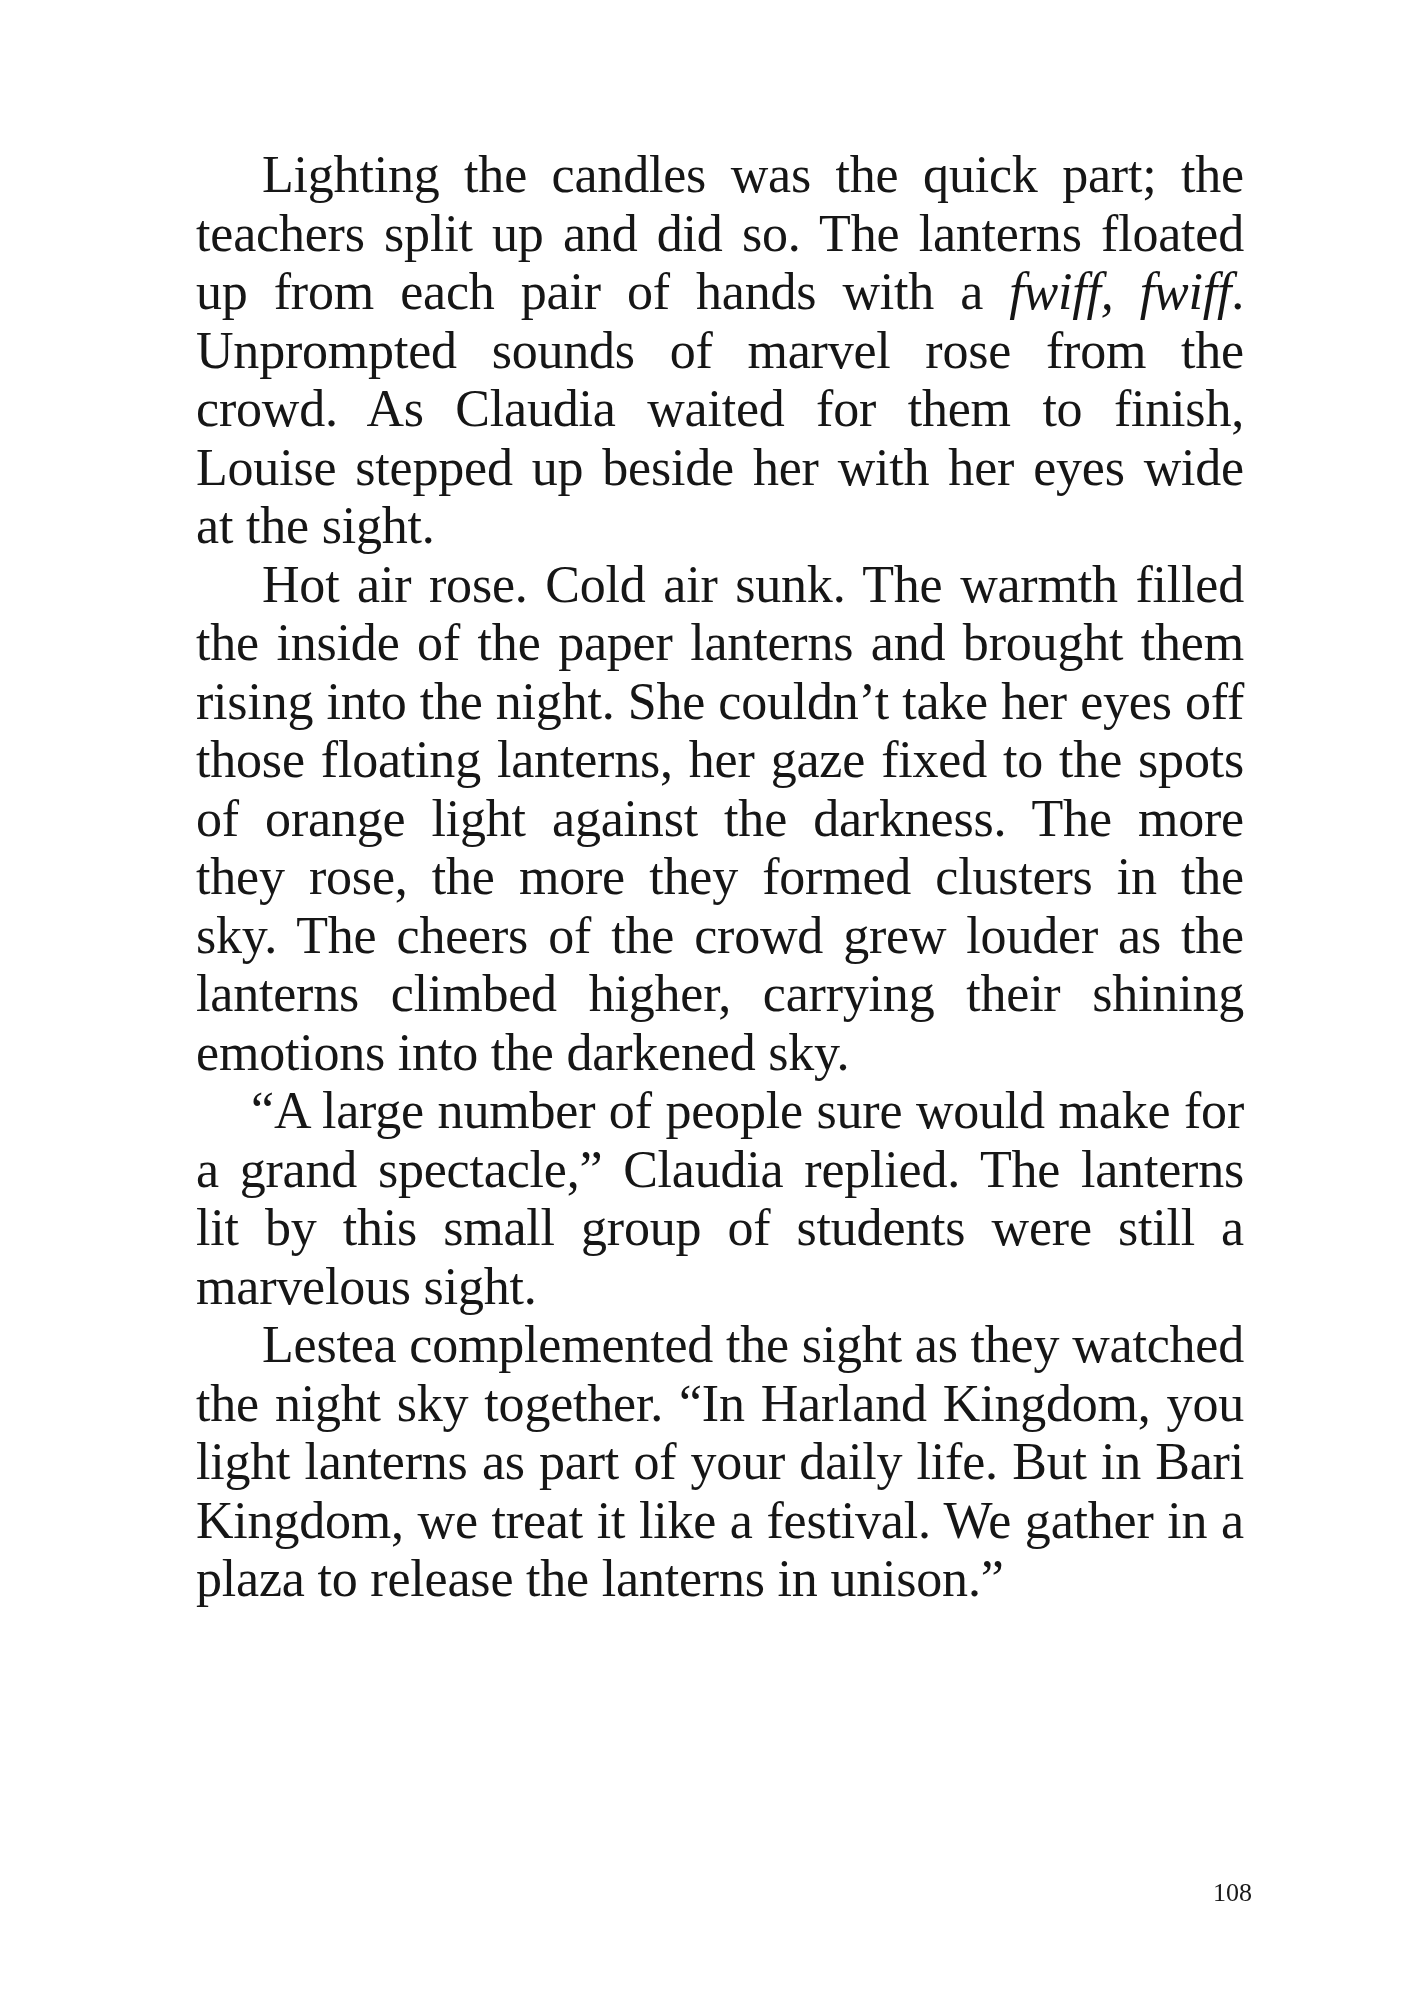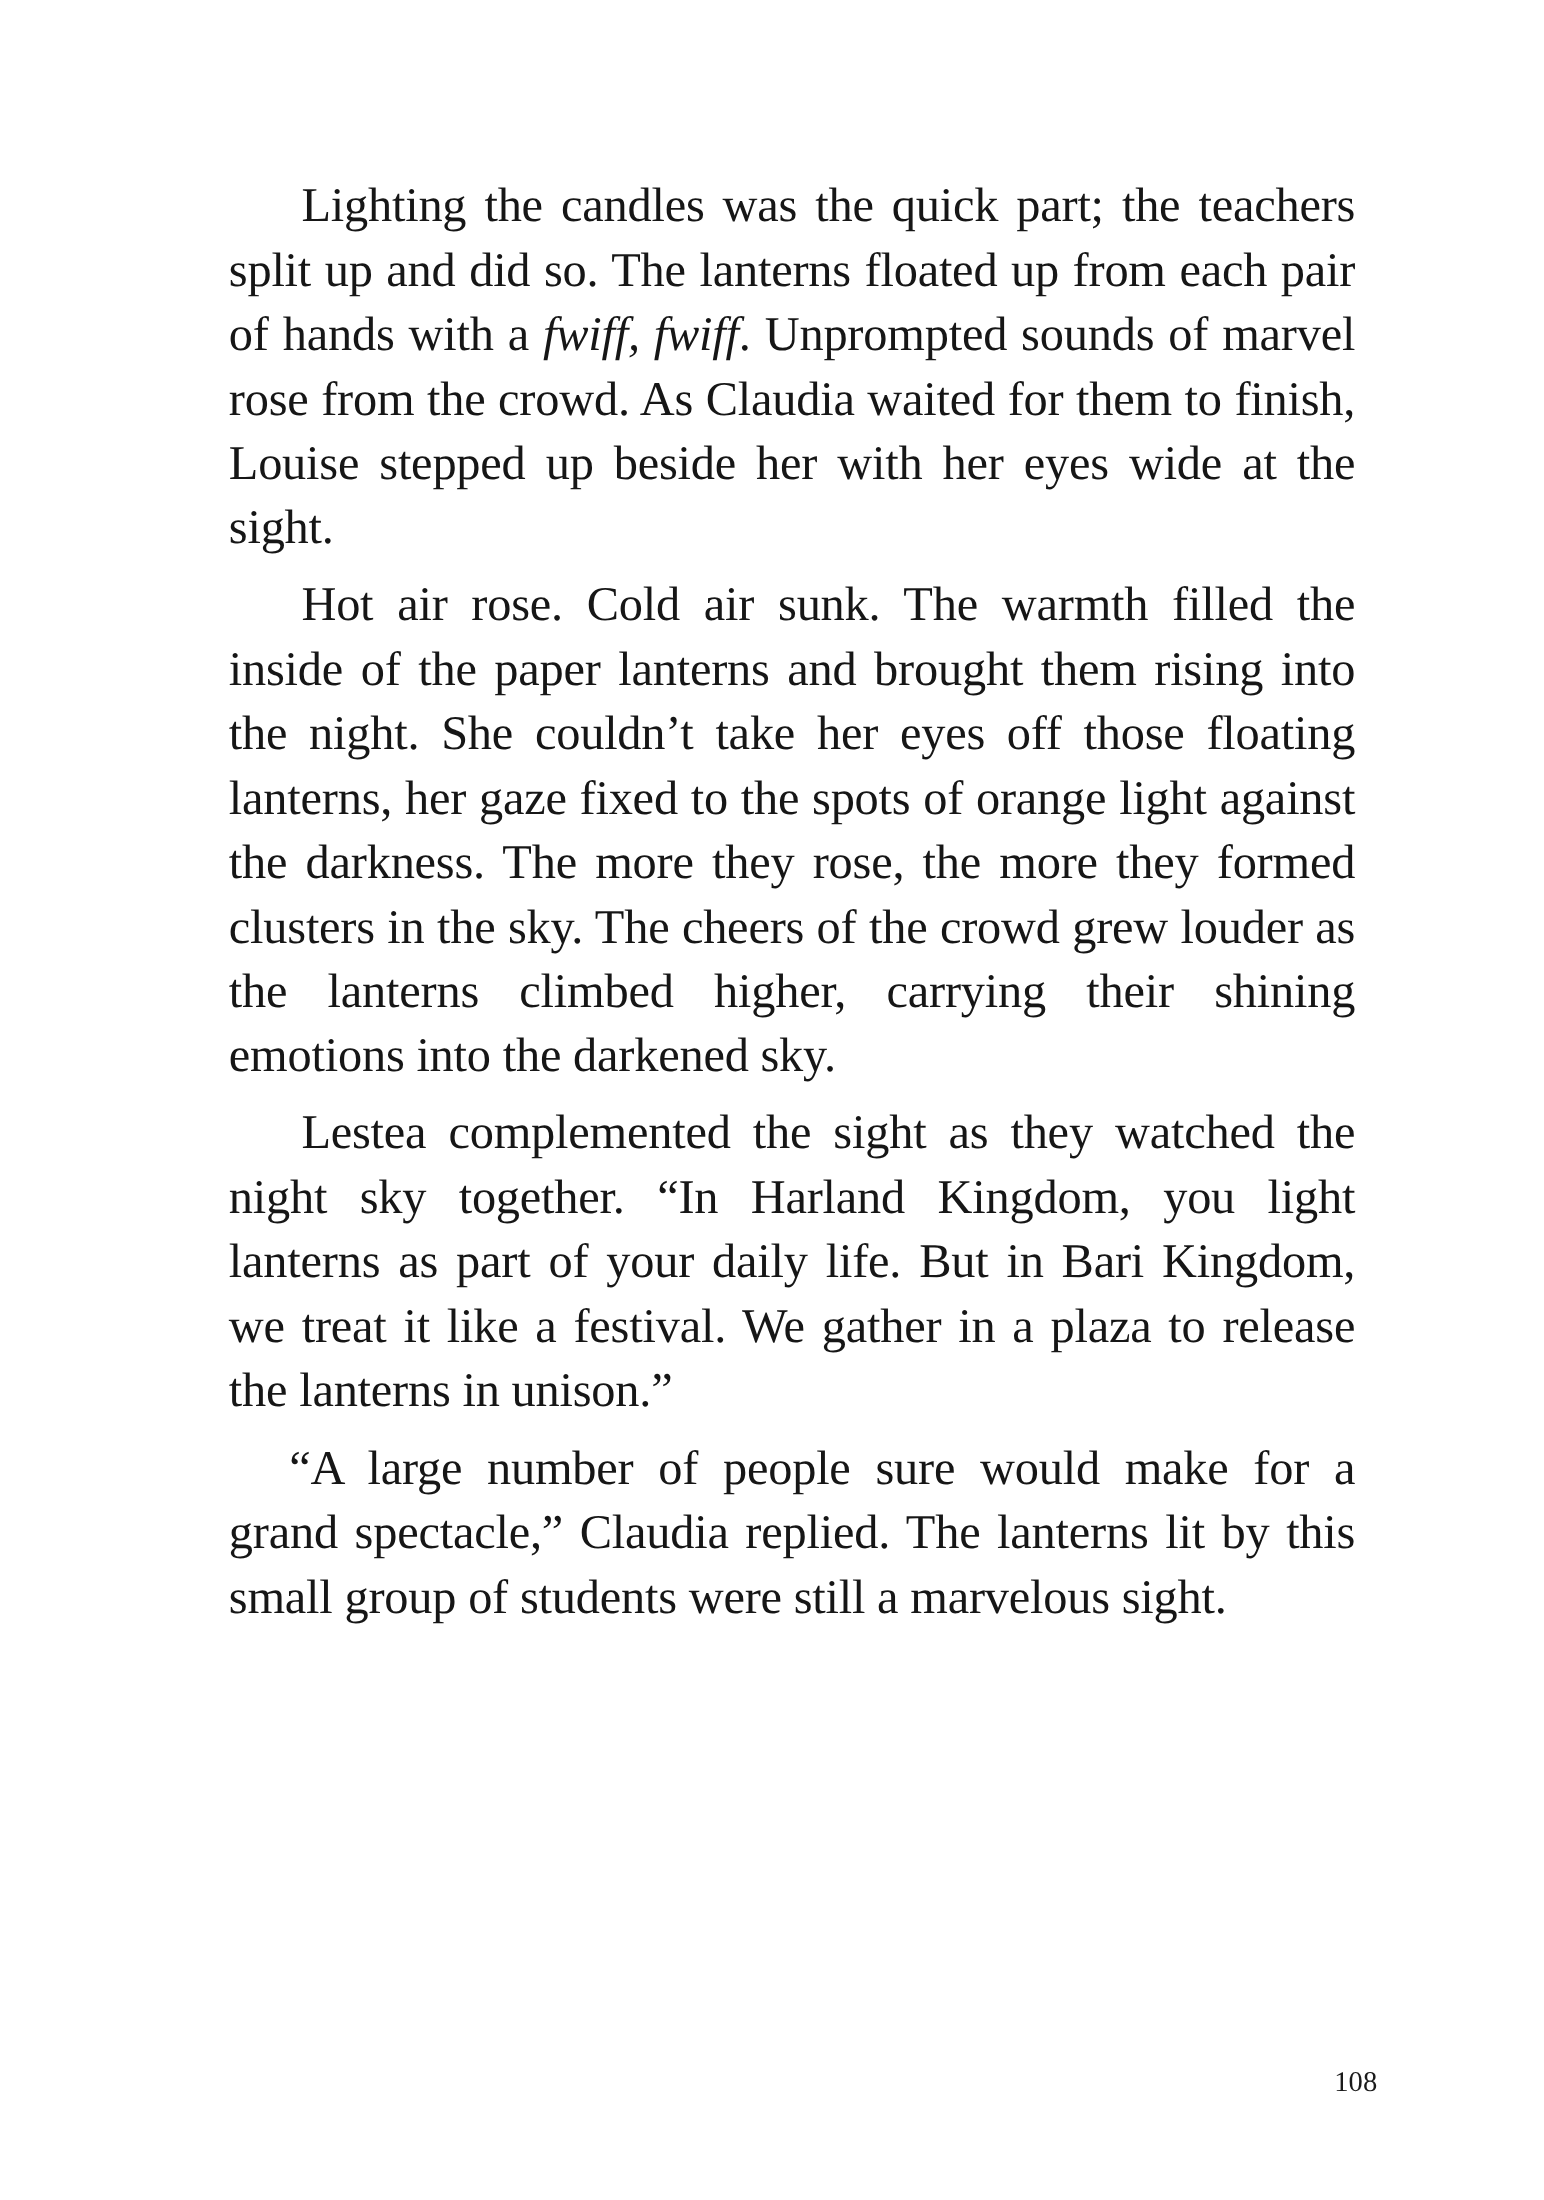--- a/index.html
+++ b/index.html
@@ -22,22 +22,22 @@
       height: 2000px;
       background: #ffffff;
     }
     .body-text {
       position: absolute;
       left: 196px;
       top: 146px;
       width: 1048px;
     }
     .para {
-      margin: 12px;
-      font-size: 44px;
+      margin: 0;
+      font-size: 52px;
       line-height: 58.5px;
       text-align: justify;
       text-indent: 66px;
       letter-spacing: -0.2px;
       word-spacing: 0px;
       hyphens: none;
     }
     .para.hang-quote {
       text-indent: 55px;
     }
@@ -59,20 +59,20 @@
 <div class="page">
   <div class="body-text">
 
     <p class="para"><span>Lighting the candles was the quick part; the teachers split up and did so. The lanterns floated up from each pair of hands with a </span><em>fwiff, fwiff</em><span>. Unprompted sounds of marvel rose from the crowd. As Claudia waited for them to finish, Louise stepped up beside her with her eyes wide at the sight.</span></p>
 
 
 
     <p class="para"><span>Hot air rose. Cold air sunk. The warmth filled the inside of the paper lanterns and brought them rising into the night. She couldn’t take her eyes off those floating lanterns, her gaze fixed to the spots of orange light against the darkness. The more they rose, the more they formed clusters in the sky. The cheers of the crowd grew louder as the lanterns climbed higher, carrying their shining emotions into the darkened sky.</span></p>
 
 
+    <p class="para hang-quote"><span>“A large number of people sure would make for a grand spectacle,” Claudia replied. The lanterns lit by this small group of students were still a marvelous sight.</span></p>
+
     <p class="para"><span>Lestea complemented the sight as they watched the night sky together. “In Harland Kingdom, you light lanterns as part of your daily life. But in Bari Kingdom, we treat it like a festival. We gather in a plaza to release the lanterns in unison.”</span></p>
-
-    <p class="para hang-quote"><span>“A large number of people sure would make for a grand spectacle,” Claudia replied. The lanterns lit by this small group of students were still a marvelous sight.</span></p>
 
   </div>
 
   <div class="page-number">108</div>
 </div>
 
 </body></html>

